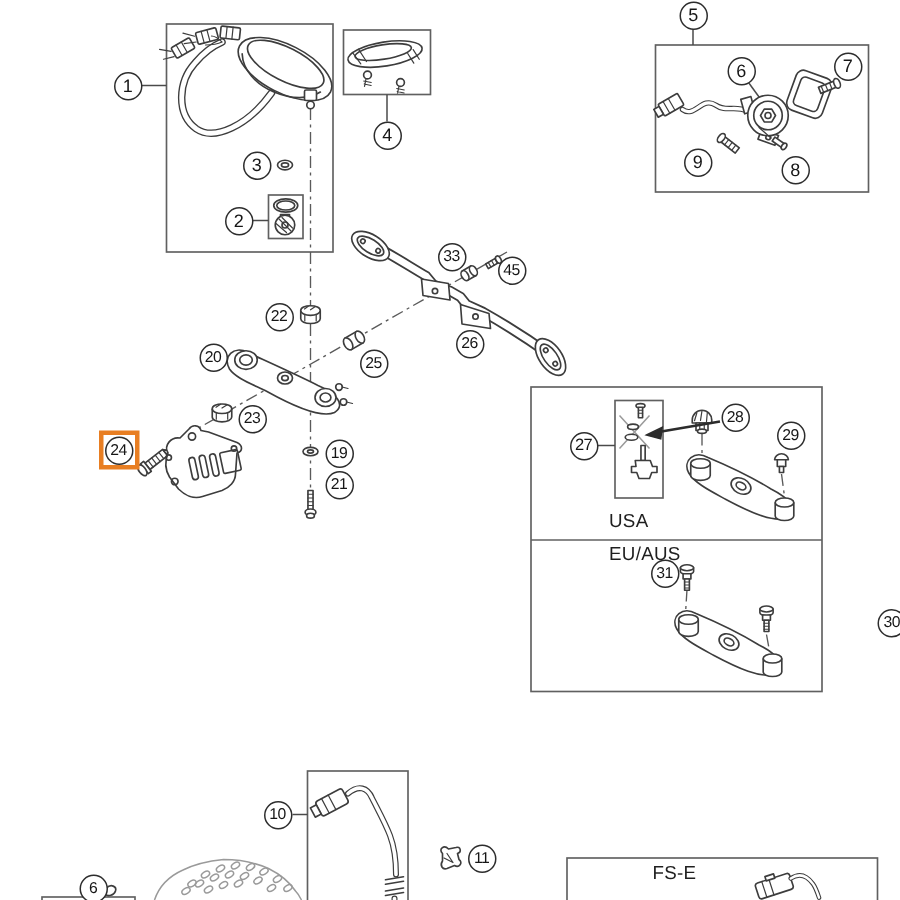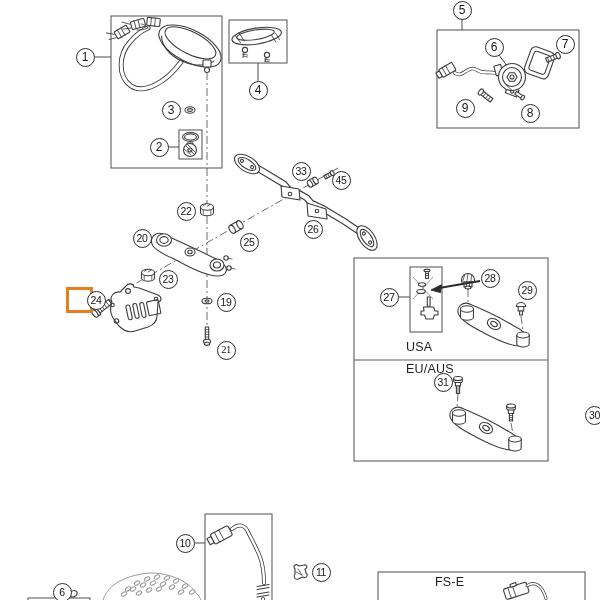--- a/index.html
+++ b/index.html
@@ -413,24 +413,24 @@
       <div class="callout" style="left: 452.5px; top: 0.5px; font-size: 12px;">5</div>
       <div class="callout" style="left: 484.5px; top: 37.5px; font-size: 12px;">6</div>
       <div class="callout" style="left: 555.5px; top: 34.5px; font-size: 12px;">7</div>
       <div class="callout" style="left: 520.5px; top: 103.5px; font-size: 12px;">8</div>
       <div class="callout" style="left: 455.5px; top: 98.5px; font-size: 12px;">9</div>
       <div class="callout" style="left: 175.5px; top: 533.5px; font-size: 10.5px;">10</div>
       <div class="callout" style="left: 311.5px; top: 562.5px; font-size: 10.5px;">11</div>
       <div class="callout" style="left: 52.5px; top: 582.5px; font-size: 10.5px;">6</div>
       <div class="callout" style="left: 216.5px; top: 292.5px; font-size: 10.5px;">19</div>
       <div class="callout" style="left: 132.5px; top: 228.5px; font-size: 10.5px;">20</div>
-      <div class="callout" style="left: 216.5px; top: 341px; font-size: 10.5px; font-family: Liberation Serif, serif;">21</div>
+      <div class="callout" style="left: 216.5px; top: 314px; font-size: 10.5px;">21</div>
       <div class="callout" style="left: 176.5px; top: 201.5px; font-size: 10.5px;">22</div>
       <div class="callout" style="left: 158.5px; top: 269.5px; font-size: 10.5px;">23</div>
-      <div class="callout" style="left: 69.5px; top: 290.5px; font-size: 10.5px; margin-left: 17px;">24</div>
+      <div class="callout" style="left: 69.5px; top: 290.5px; font-size: 10.5px;">24</div>
       <div class="callout" style="left: 239.5px; top: 232.5px; font-size: 10.5px;">25</div>
       <div class="callout" style="left: 303.5px; top: 219.5px; font-size: 10.5px;">26</div>
       <div class="callout" style="left: 379.5px; top: 287.5px; font-size: 11px;">27</div>
       <div class="callout" style="left: 480.5px; top: 268.5px; font-size: 10.5px;">28</div>
       <div class="callout" style="left: 517.5px; top: 280.5px; font-size: 10.5px;">29</div>
       <div class="callout" style="left: 549px; top: 405.5px; font-size: 10.5px; margin-left: 36px;">30</div>
       <div class="callout" style="left: 433.5px; top: 372.5px; font-size: 10.5px;">31</div>
       <div class="callout" style="left: 291.5px; top: 161.5px; font-size: 10.5px;">33</div>
       <div class="callout" style="left: 331.5px; top: 170.5px; font-size: 10.5px;">45</div>
     </div>

